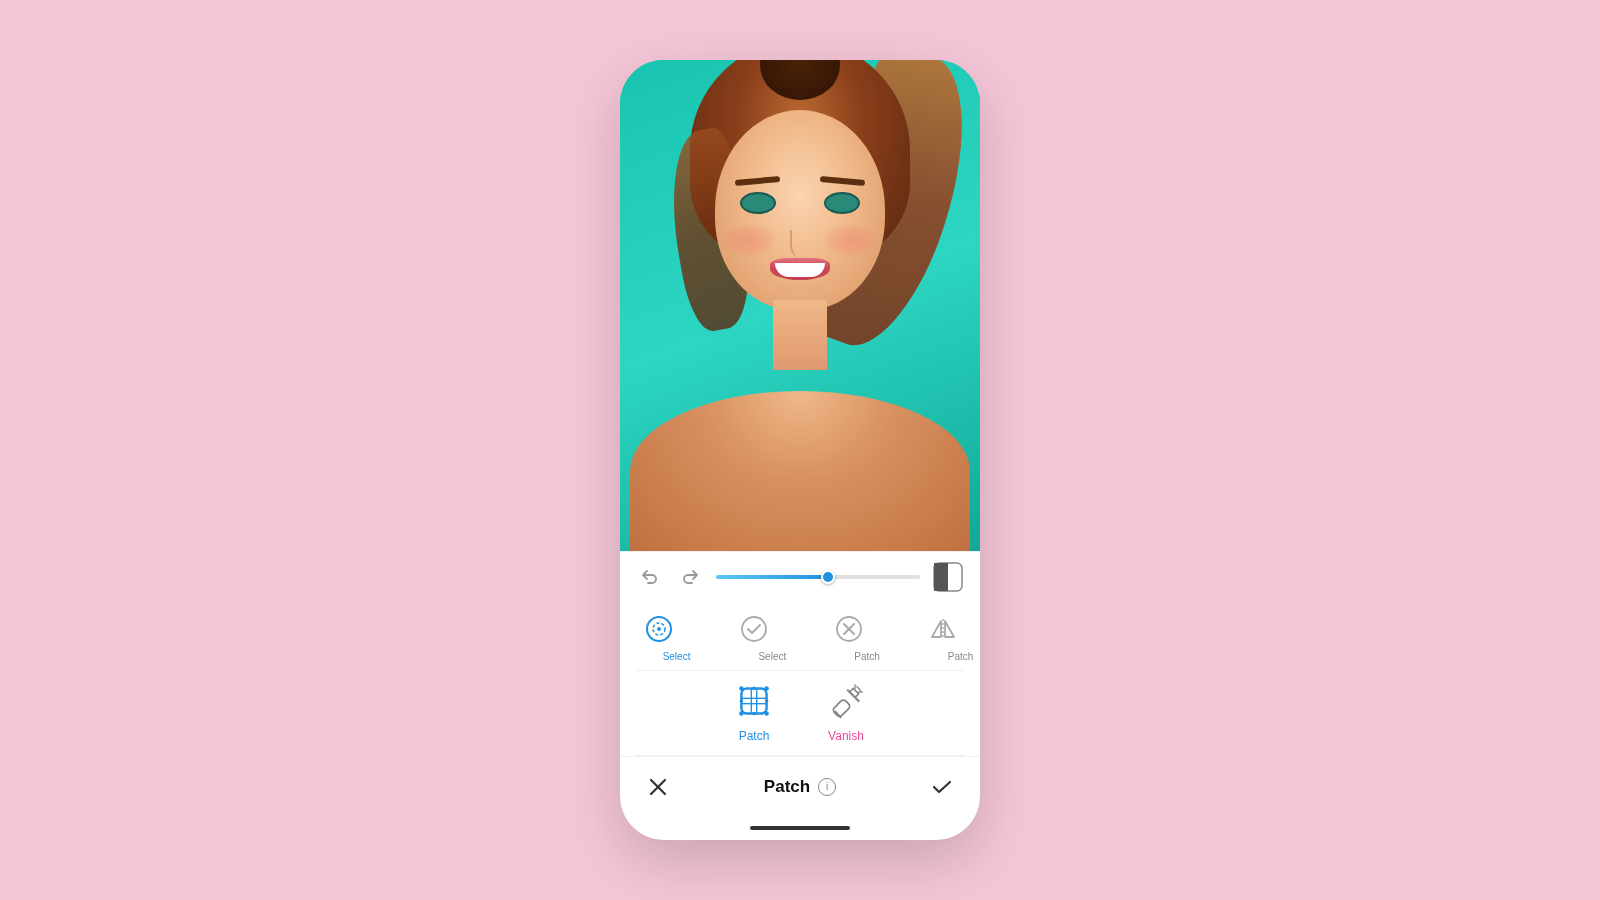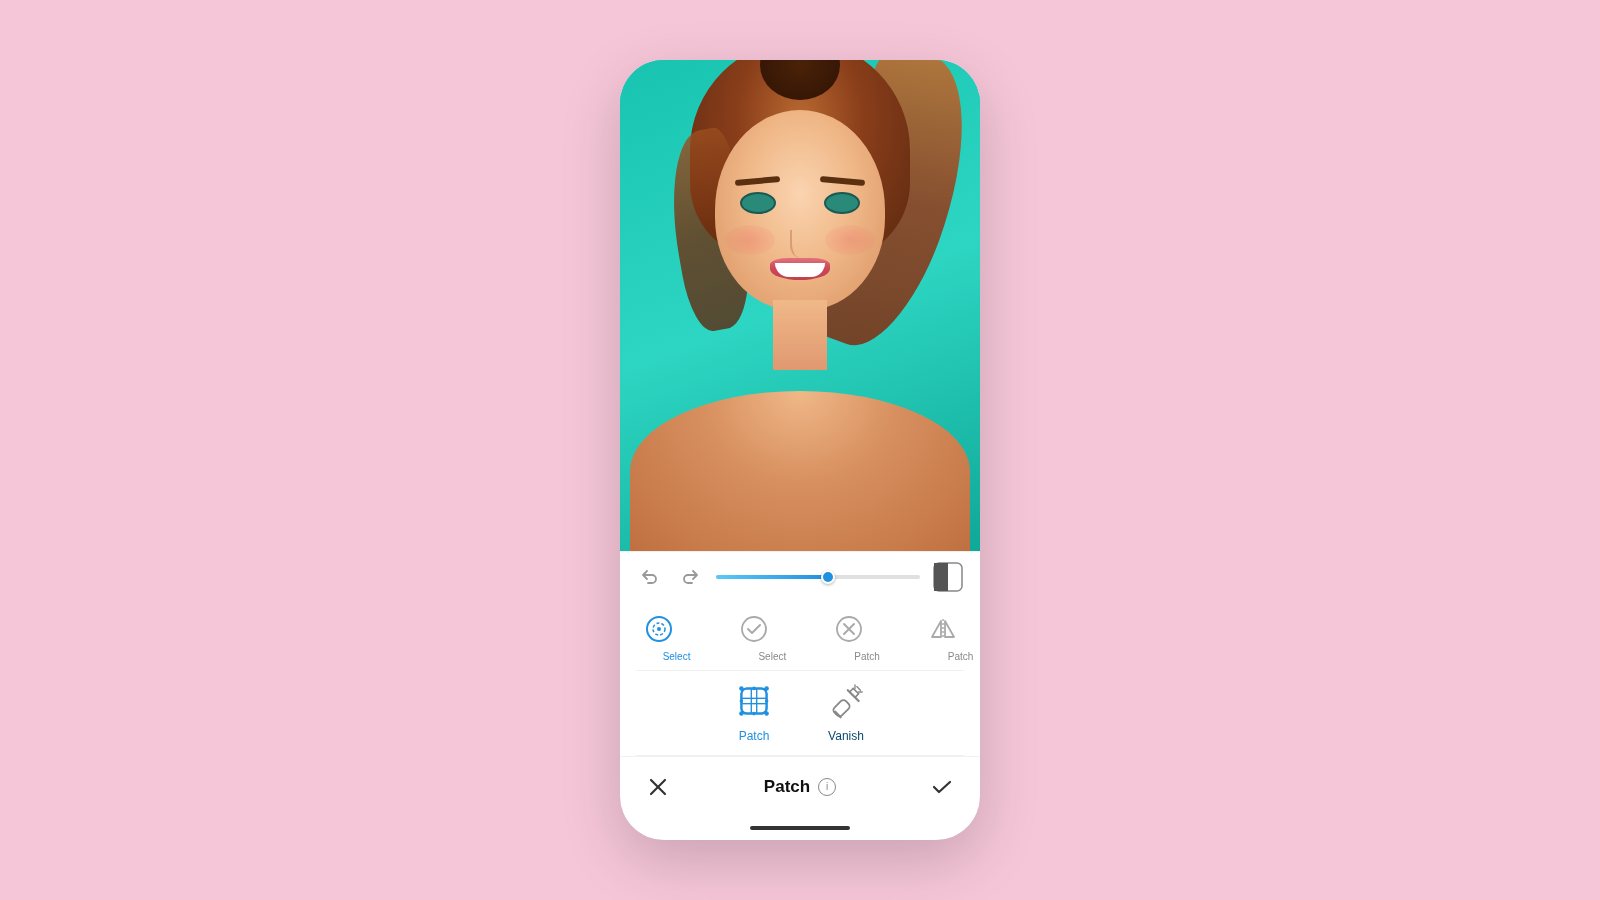--- a/index.html
+++ b/index.html
@@ -213,21 +213,21 @@
     }
     .tool-icon-wrap {
       width: 44px;
       height: 44px;
       display: flex;
       align-items: center;
       justify-content: center;
     }
     .tool-label {
       font-size: 12px;
-      color: #0c4a6e;
+      color: #ec4899;
     }
     .tool-label.active {
       color: #2090e0;
     }
 
     
     .patch-icon-svg {
       width: 36px;
       height: 36px;
     }

